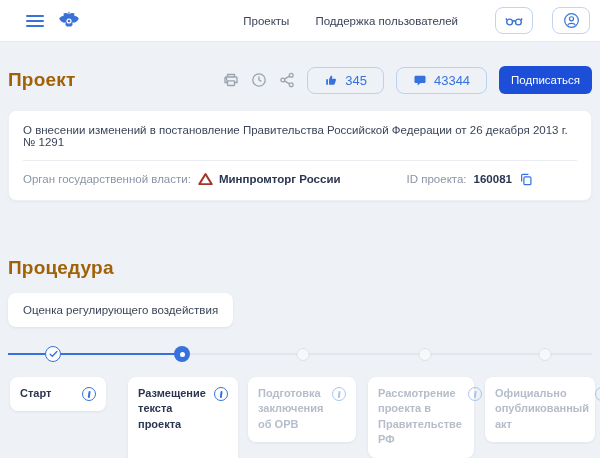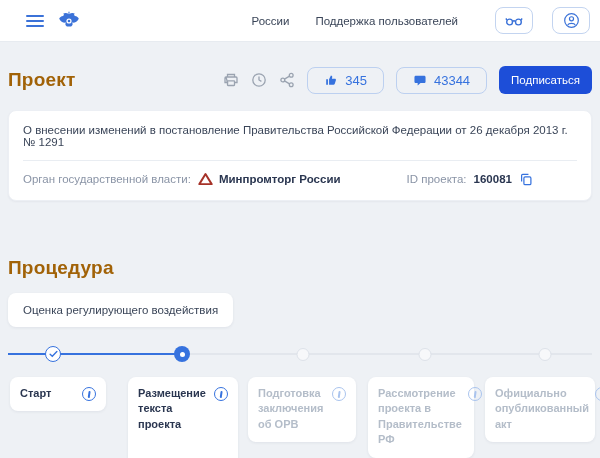--- a/index.html
+++ b/index.html
@@ -126,21 +126,21 @@
   </span>
   <span class="logo-eagle">
     <svg width="24" height="24" viewBox="0 0 24 24">
       <path fill="#3b72d8" d="M12 2.2c.8 1 .8 2 .1 3 1.9-1.4 3.8-1.5 5.7-.6-.9.8-.9 1.6.1 2.4 2 .3 3.4 1.2 3.9 2.7-1.5 2.9-3.9 4.3-6.8 3.9 1 1.4.9 2.8-.9 3.9h-4.2c-1.8-1.1-1.9-2.5-.9-3.9-2.9.4-5.3-1-6.8-3.9.5-1.5 1.9-2.4 3.9-2.7 1-.8 1-1.6.1-2.4 1.9-.9 3.8-.8 5.7.6-.7-1-.7-2 .1-3z"></path>
       <circle cx="12" cy="12" r="2.6" fill="#ffffff"></circle>
       <circle cx="12" cy="12" r="1.3" fill="#3b72d8"></circle>
     </svg>
   </span>
   <span class="hdr-spacer"></span>
   <nav class="hdr-nav">
-    <a href="#">России</a>
+    <a href="#">Проекты</a>
     <a href="#">Поддержка пользователей</a>
   </nav>
   <span class="hdr-btn">
     <span>
       <svg width="18" height="12" viewBox="0 0 18 12" fill="none" stroke="#3b72d8" stroke-width="1.4">
         <circle cx="4.6" cy="7" r="2.9"></circle>
           <circle cx="13.4" cy="7" r="2.9"></circle>
         <path d="M7.5 6.4c.9-.8 2.1-.8 3 0M1.8 5.2 1 3.4M16.2 5.2l.8-1.8"></path>
       </svg>
     </span>

